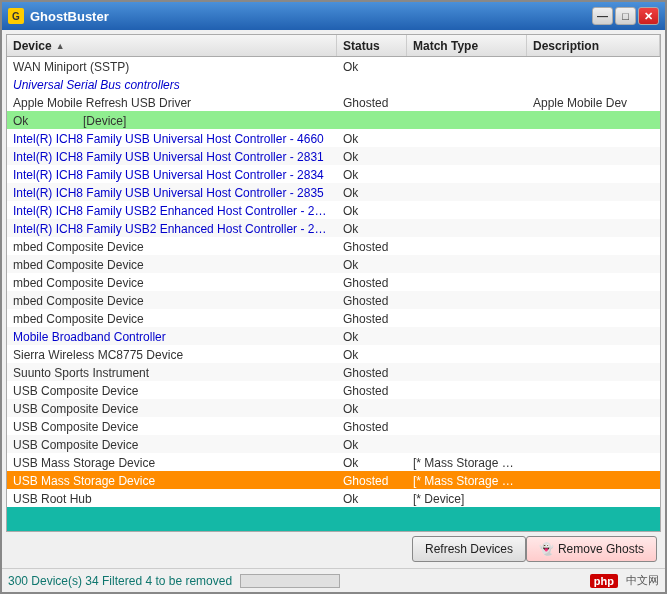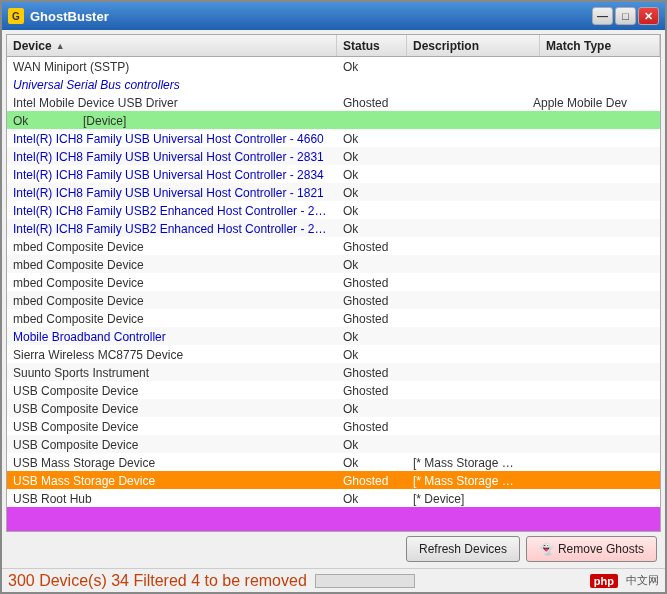--- a/index.html
+++ b/index.html
@@ -78,21 +78,21 @@
       flex-direction: column;
       padding: 4px;
       background: #f0f0f0;
       overflow: hidden;
     }
 
     
     .table-container {
       flex: 1;
       border: 1px solid #aaa;
-      background: #d946ef;
+      background: #14b8a6;
       overflow: hidden;
       display: flex;
       flex-direction: column;
     }
 
     
     .table-header {
       display: flex;
       background: linear-gradient(to bottom, #f5f5f5, #e0e0e0);
       border-bottom: 1px solid #aaa;
@@ -159,21 +159,20 @@
       padding: 1px 6px;
       font-size: 12px;
     }
 
     
     .button-row {
       display: flex;
       align-items: center;
       justify-content: flex-end;
       padding: 4px 4px 2px 4px;
-      gap: 6px;
       flex-shrink: 0;
     }
 
     .btn {
       height: 26px;
       padding: 0 12px;
       border: 1px solid #888;
       border-radius: 3px;
       background: linear-gradient(to bottom, #f5f5f5, #dcdcdc);
       cursor: pointer;
@@ -192,22 +191,22 @@
       background: #f0f0f0;
       border-top: 1px solid #ccc;
       height: 24px;
       display: flex;
       align-items: center;
       padding: 0 6px;
       flex-shrink: 0;
       gap: 8px;
     }
     .status-text {
-      font-size: 16px;
-      color: #c2410c;
+      font-size: 12px;
+      color: #0f766e;
     }
     .status-progress {
       width: 100px;
       height: 14px;
       border: 1px solid #aaa;
       background: #e0e0e0;
     }
     .php-badge {
       margin-left: auto;
       background: #cc0000;
@@ -249,41 +248,41 @@
     <div class="table-container">
 
       <div class="table-header">
         <div class="th col-device">
           <span>Device</span>
           <span class="sort-arrow">▲</span>
         </div>
         <div class="th col-status">
           <span>Status</span>
         </div>
+        <div class="th col-matchtype">
+          <span>Match Type</span>
+        </div>
         <div class="th col-description">
           <span>Description</span>
-        </div>
-        <div class="th col-matchtype">
-          <span>Match Type</span>
         </div>
       </div>
 
       <div class="table-scroll">
         <div class="table-body" id="table-body">
         <div class="row ">
         <div class="cell col-device" style="width:330px">WAN Miniport (SSTP)</div>
         <div class="cell col-status" style="width:70px">Ok</div>
         <div class="cell col-matchtype" style="width:120px"></div>
         <div class="cell col-description"></div>
       </div>
             <div class="row section-header">
               <div class="cell section-label col-device" style="width:660px">Universal Serial Bus controllers</div>
             </div>
             <div class="row ">
-        <div class="cell col-device" style="width:330px">Intel Mobile Device USB Driver</div>
+        <div class="cell col-device" style="width:330px">Apple Mobile Refresh USB Driver</div>
         <div class="cell col-status" style="width:70px">Ghosted</div>
         <div class="cell col-matchtype" style="width:120px"></div>
         <div class="cell col-description">Apple Mobile Dev</div>
       </div>
             <div class="row highlighted-green">
         <div class="cell col-status" style="width:70px">Ok</div>
         <div class="cell col-matchtype" style="width:120px">[Device]</div>
         <div class="cell col-description"></div>
       </div>
             <div class="row blue-link">
@@ -298,21 +297,21 @@
         <div class="cell col-matchtype" style="width:120px"></div>
         <div class="cell col-description"></div>
       </div>
             <div class="row blue-link">
         <div class="cell blue-link col-device" style="width:330px">Intel(R) ICH8 Family USB Universal Host Controller - 2834</div>
         <div class="cell col-status" style="width:70px">Ok</div>
         <div class="cell col-matchtype" style="width:120px"></div>
         <div class="cell col-description"></div>
       </div>
             <div class="row blue-link">
-        <div class="cell blue-link col-device" style="width:330px">Intel(R) ICH8 Family USB Universal Host Controller - 1821</div>
+        <div class="cell blue-link col-device" style="width:330px">Intel(R) ICH8 Family USB Universal Host Controller - 2835</div>
         <div class="cell col-status" style="width:70px">Ok</div>
         <div class="cell col-matchtype" style="width:120px"></div>
         <div class="cell col-description"></div>
       </div>
             <div class="row blue-link">
         <div class="cell blue-link col-device" style="width:330px">Intel(R) ICH8 Family USB2 Enhanced Host Controller - 2836</div>
         <div class="cell col-status" style="width:70px">Ok</div>
         <div class="cell col-matchtype" style="width:120px"></div>
         <div class="cell col-description"></div>
       </div>

